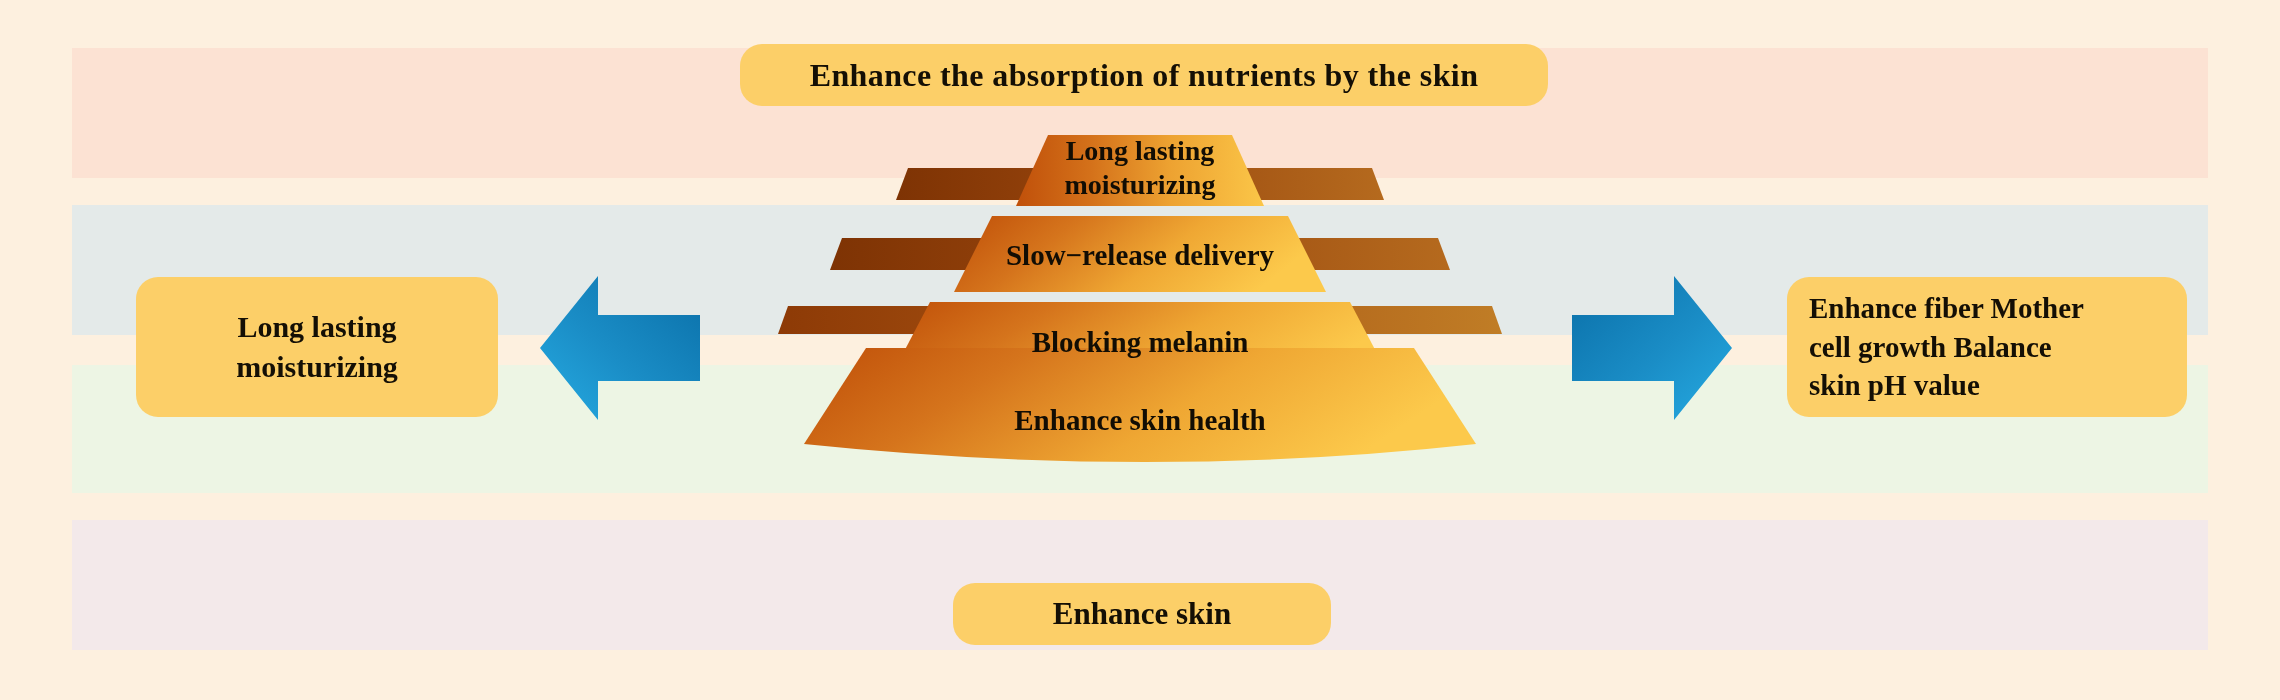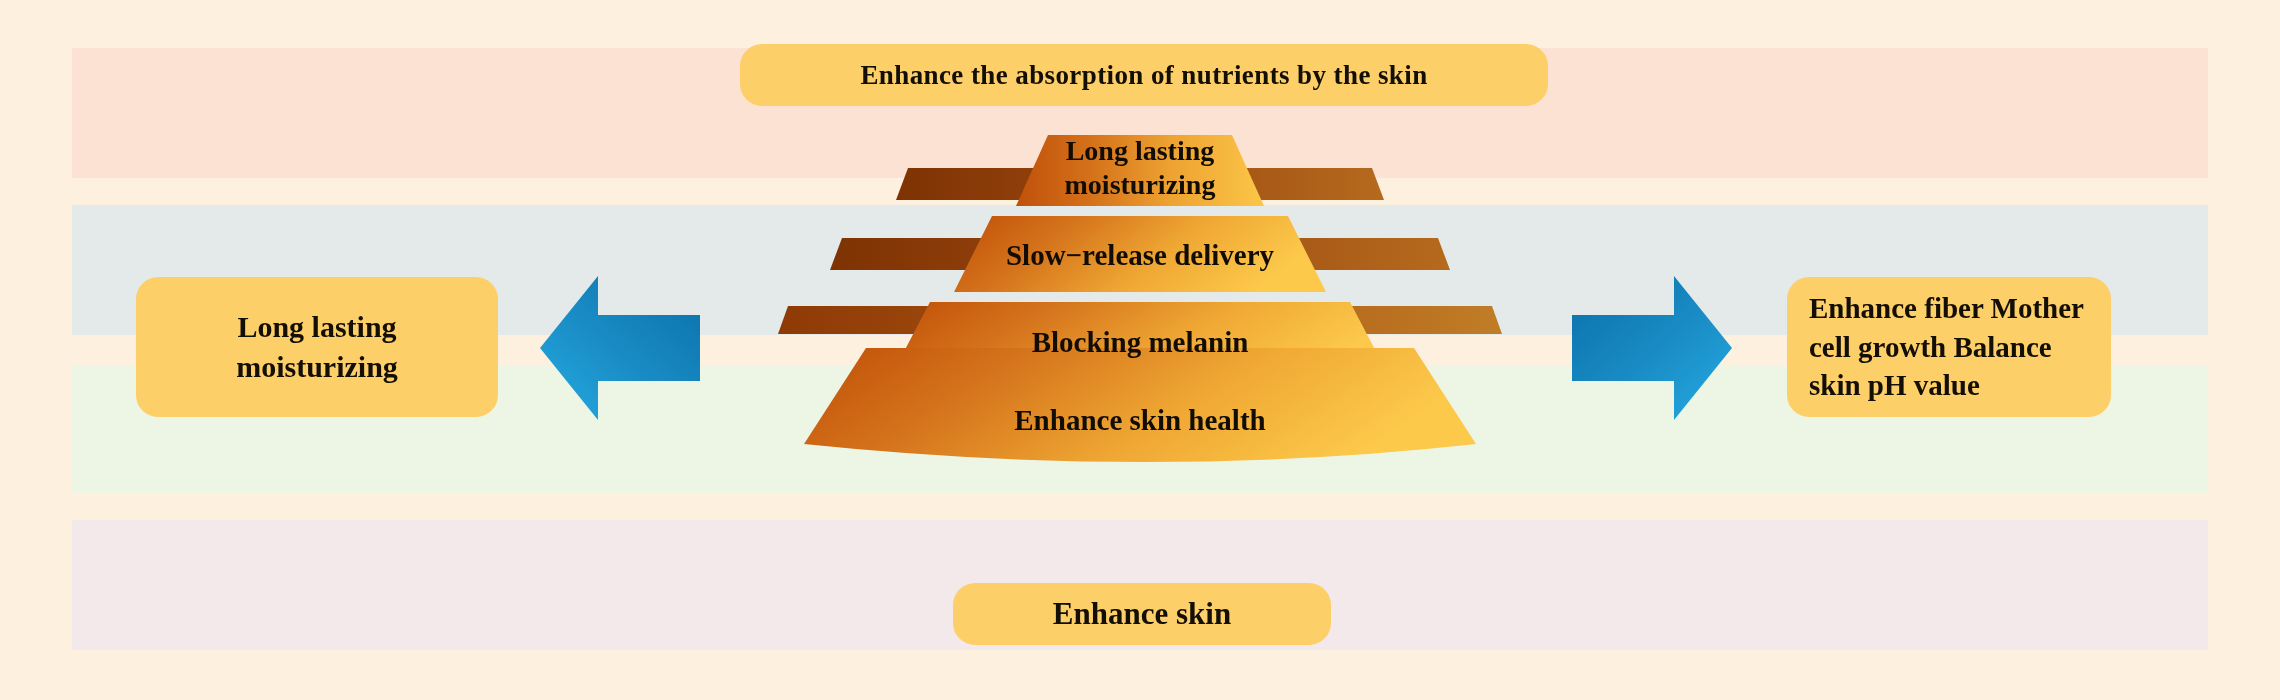--- a/index.html
+++ b/index.html
@@ -42,39 +42,39 @@
     align-items: center;
     box-sizing: border-box;
   }
   .pill.center { justify-content: center; text-align: center; }
 
   #pill-top {
     left: 740px;
     top: 44px;
     width: 808px;
     height: 62px;
-    font-size: 27px;
+    font-size: 32px;
     letter-spacing: 0.4px;
   }
 
   #pill-left {
     left: 136px;
     top: 277px;
     width: 362px;
     height: 140px;
     font-size: 30px;
     line-height: 1.32;
     justify-content: center;
     text-align: center;
   }
 
   #pill-right {
     left: 1787px;
     top: 277px;
-    width: 324px;
+    width: 400px;
     height: 140px;
     font-size: 29px;
     line-height: 1.33;
     padding-left: 22px;
     padding-right: 14px;
     text-align: left;
   }
 
   #pill-bottom {
     left: 953px;

